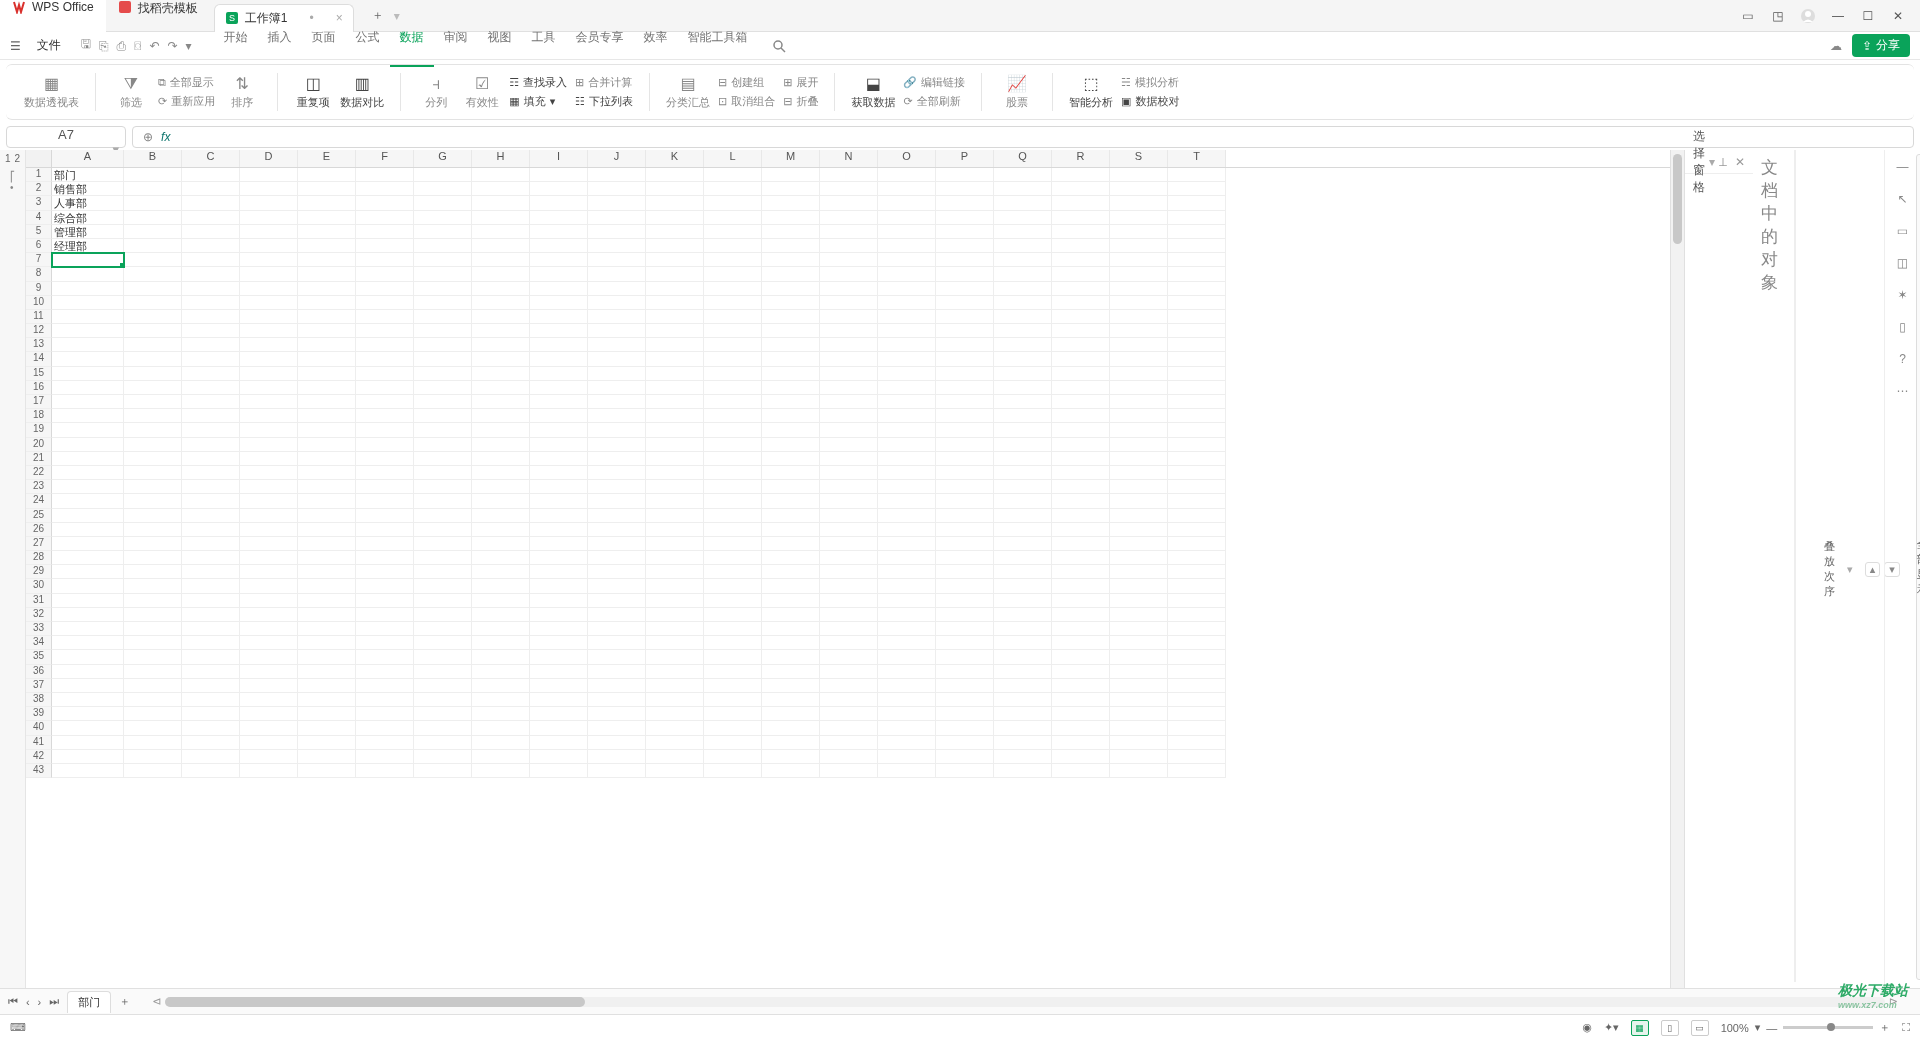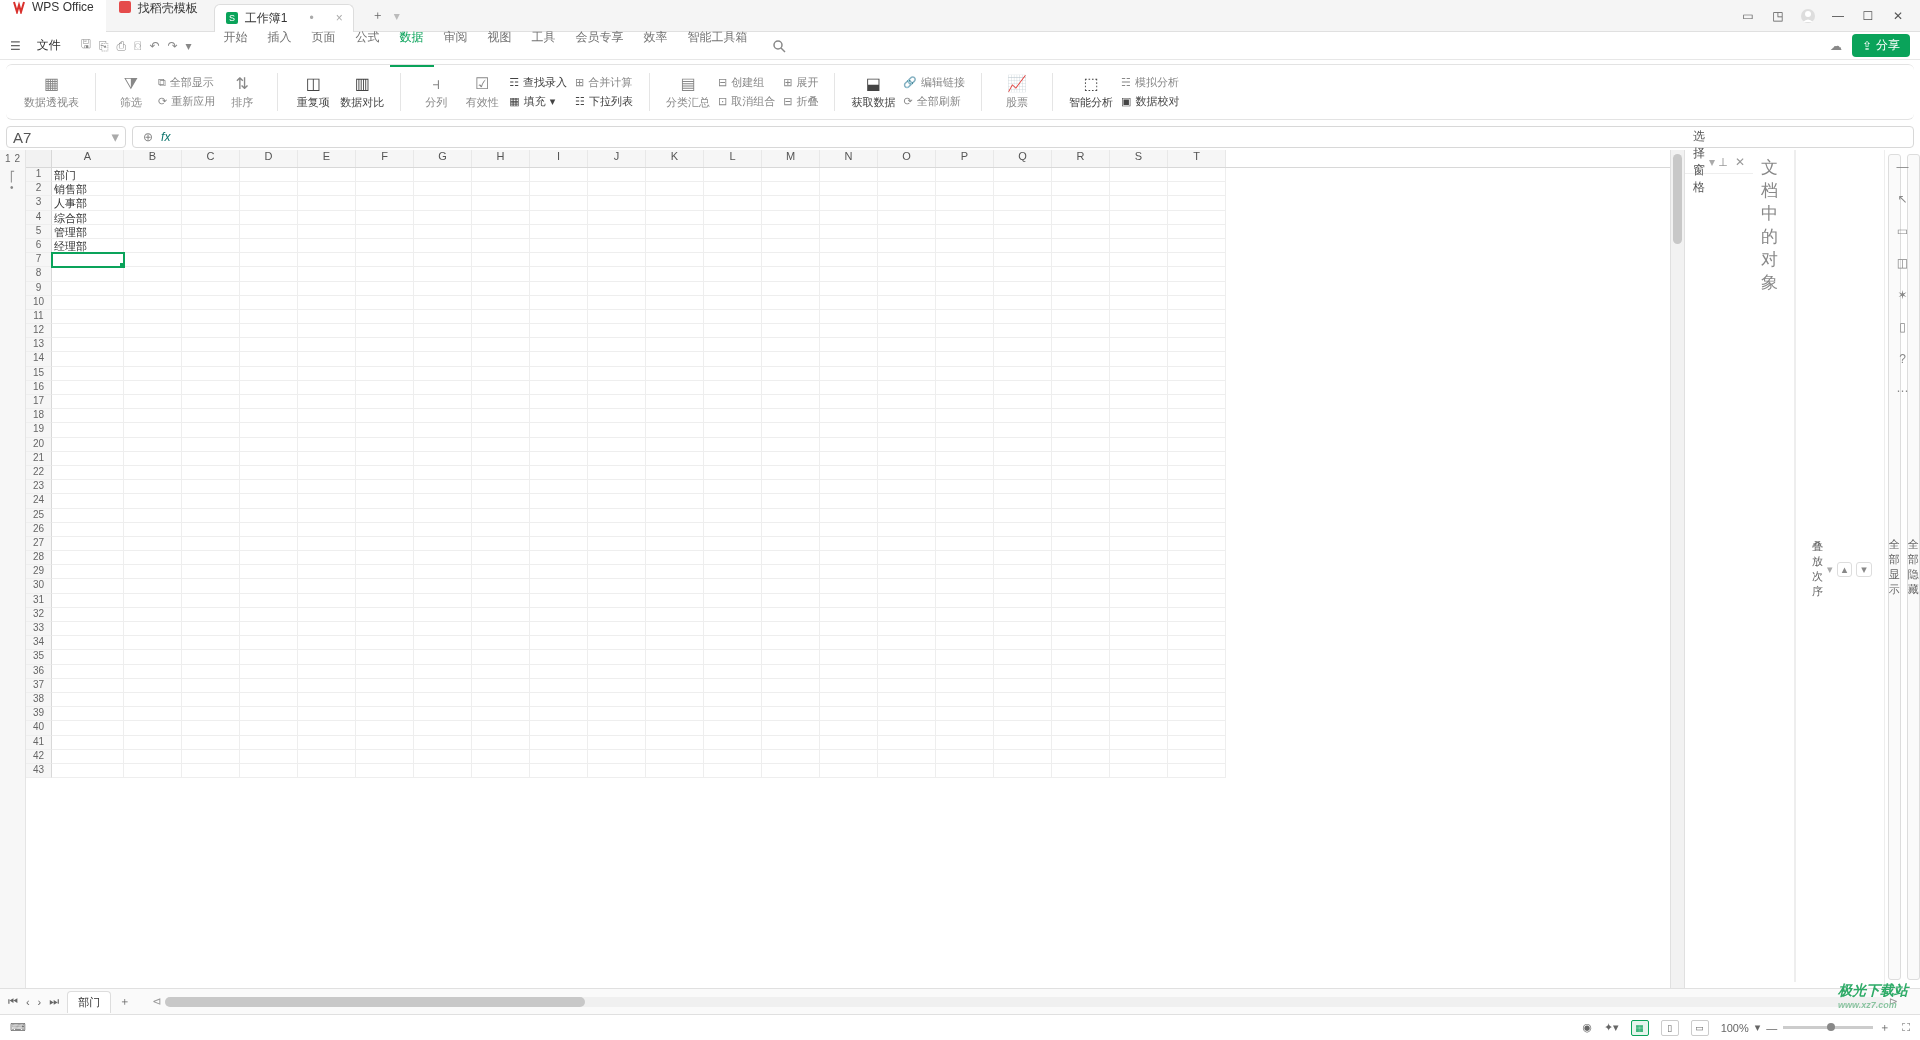--- a/index.html
+++ b/index.html
@@ -34,21 +34,21 @@
 .rb-btn { display: flex; flex-direction: column; align-items: center; gap: 2px; color: #888; min-width: 38px; cursor: pointer; font-size: 11px; }
 .rb-btn.big { min-width: 44px; }
 .rb-btn .ic { font-size: 16px; }
 .rb-btn.dark { color: #444; }
 .rb-col { display: flex; flex-direction: column; gap: 4px; font-size: 11px; color: #888; }
 .rb-col-item { display: flex; align-items: center; gap: 4px; cursor: pointer; white-space: nowrap; }
 .rb-col-item.dark { color: #444; }
 
 
 .formula-row { height: 26px; display: flex; align-items: center; padding: 0 6px; gap: 6px; }
-.namebox { width: 120px; height: 22px; border: 1px solid #d8d8d8; border-radius: 4px; display: flex; align-items: center; font-size: 15px; padding: 0 6px; color: #555; background: #fff; }
+.namebox { width: 120px; height: 22px; border: 1px solid #d8d8d8; border-radius: 4px; display: flex; align-items: center; font-size: 13px; padding: 0 6px; color: #555; background: #fff; flex-direction: column; }
 .namebox .dd { margin-left: auto; color: #aaa; }
 .fx-zoom { color: #888; padding: 0 4px; }
 .fx-label { font-style: italic; color: #0f766e; padding: 0 4px; }
 .formula-input { flex: 1; height: 22px; border: 1px solid #d8d8d8; border-radius: 4px; background: #fff; padding: 0 6px; display: flex; align-items: center; }
 
 
 .workspace { display: flex; height: calc(1040px - 32px - 28px - 64px - 26px - 26px - 26px); }
 .left-rail { width: 26px; background: #f7f7f7; border-right: 1px solid #e5e5e5; display: flex; flex-direction: column; align-items: center; font-size: 10px; color: #666; }
 .left-rail .digits { display: flex; gap: 4px; padding: 3px 0; }
 .left-rail .bracket { margin-top: 4px; color: #888; }
@@ -68,21 +68,21 @@
 
 .grid-vscroll { width: 14px; background: #f2f2f2; border-left: 1px solid #e0e0e0; position: relative; }
 .grid-vscroll .thumb { position: absolute; top: 4px; left: 2px; right: 2px; height: 90px; background: #c8c8c8; border-radius: 5px; }
 
 
 .right-panel { width: 200px; border-left: 1px solid #e0e0e0; display: flex; flex-direction: row; }
 .rp-header { height: 24px; display: flex; align-items: center; padding: 0 8px; font-size: 12px; color: #555; gap: 4px; border-bottom: 1px solid #eee; }
 .rp-header .hdr-ic { margin-left: auto; color: #999; display: flex; gap: 8px; }
 .rp-sub { font-size: 17px; color: #888; padding: 6px 8px; }
 .rp-body { flex: 1; margin: 0 8px 6px 8px; border: 1px solid #eee; background: #fff; }
-.rp-foot1 { display: flex; align-items: center; padding: 4px 8px; gap: 4px; font-size: 11px; color: #666; }
+.rp-foot1 { display: flex; align-items: center; padding: 4px 8px; gap: 12px; font-size: 11px; color: #666; margin-left: 12px; }
 .rp-foot1 .spin { margin-left: auto; display: flex; gap: 4px; }
 .rp-foot1 .spin span { border: 1px solid #ddd; padding: 0 4px; color: #888; border-radius: 3px; }
 .rp-foot2 { display: flex; gap: 6px; padding: 4px 8px 8px 8px; }
 .rp-foot2 button { flex: 1; border: 1px solid #ddd; background: #fafafa; font-size: 11px; color: #666; padding: 3px 0; border-radius: 3px; cursor: pointer; }
 
 
 .right-rail { width: 36px; border-left: 1px solid #eee; display: flex; flex-direction: column; align-items: center; gap: 18px; padding-top: 10px; color: #888; }
 .right-rail span { cursor: pointer; }
 
 

